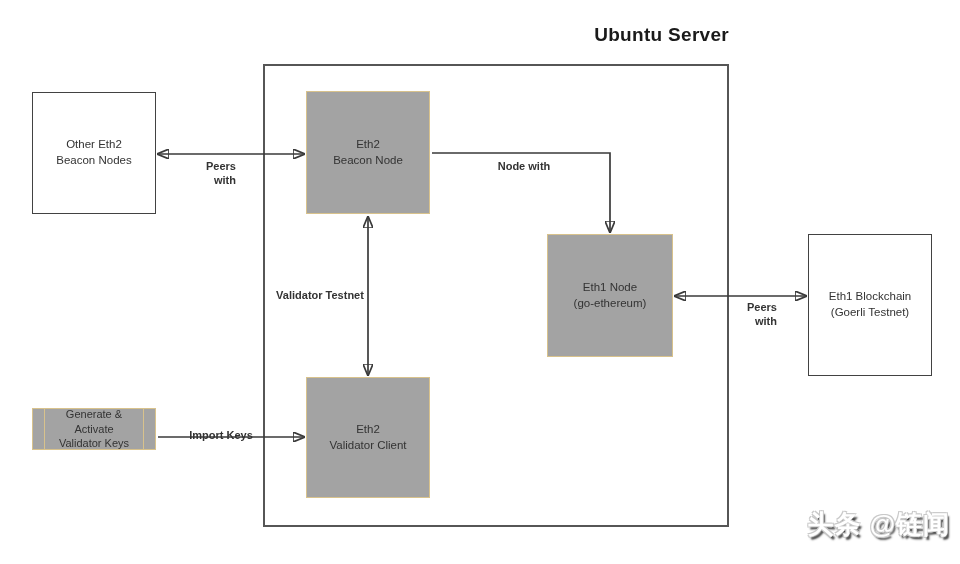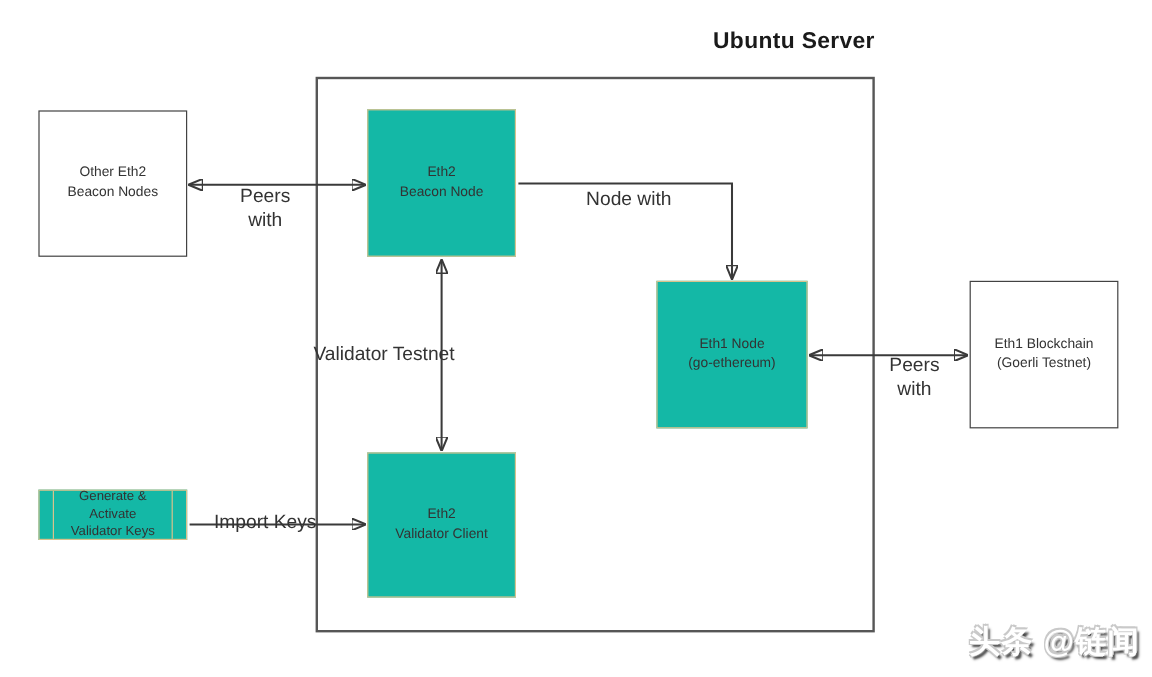--- a/index.html
+++ b/index.html
@@ -23,55 +23,56 @@
     border:2px solid #565656;
     background:transparent;
   }
   .node{
     position:absolute;
     display:flex;align-items:center;justify-content:center;
     box-sizing:border-box;
     text-align:center;
   }
   .node.yellow{
-    background:#14b8a6;
+    background:#a3a3a3;
     border:1.5px solid #D8C28C;
   }
   .node.white{
     background:#ffffff;
     border:1.5px solid #424242;
   }
   .node-label{
     white-space:pre-line;
     font-size:11.5px;line-height:1.35;color:#333333;
   }
   .proc-bar{
     position:absolute;top:0;bottom:0;width:0;
     border-left:1.5px solid #D8C28C;
   }
   .proc-bar.left{left:11px;}
   .proc-bar.right{right:11px;}
   .edge-label{
     position:absolute;
     transform:translate(-50%,-50%);
     white-space:pre-line;
-    text-align:center;
-    font-size:16px;line-height:1.25;color:#333333;
+    text-align:right;
+    font-size:11px;line-height:1.25;color:#333333;
     background:transparent;
+    font-weight:bold;
   }
   svg.edges{
     position:absolute;left:0;top:0;width:960px;height:564px;
     pointer-events:none;
   }
   svg.edges line, svg.edges path{
     stroke:#3a3a3a;stroke-width:1.7;fill:none;
   }
   .watermark{
     position:absolute;
-    right:10px;bottom:12px;
+    right:10px;bottom:22px;
     font-size:26px;font-weight:bold;
     color:#ffffff;
     letter-spacing:1px;
     text-shadow:
       -1px -1px 0 #c9c9c9,
        1px -1px 0 #c9c9c9,
       -1px  1px 0 #c9c9c9,
        2px 3px 2px #3f3f3f;
   }
 </style>
@@ -113,21 +114,21 @@
   <div class="node yellow" style="left:306px;top:91px;width:124px;height:123px">
     <span class="node-label">Eth2
 Beacon Node</span>
   </div>
 
   <div class="node yellow" style="left:547px;top:234px;width:126px;height:123px">
     <span class="node-label">Eth1 Node
 (go-ethereum)</span>
   </div>
 
-  <div class="node white" style="left:808px;top:234px;width:124px;height:123px">
+  <div class="node white" style="left:808px;top:234px;width:124px;height:142px">
     <span class="node-label">Eth1 Blockchain
 (Goerli Testnet)</span>
   </div>
 
   <div class="node yellow" style="left:306px;top:377px;width:124px;height:121px">
     <span class="node-label">Eth2
 Validator Client</span>
   </div>
 
   <div class="node yellow" style="left:32px;top:408px;width:124px;height:42px">

